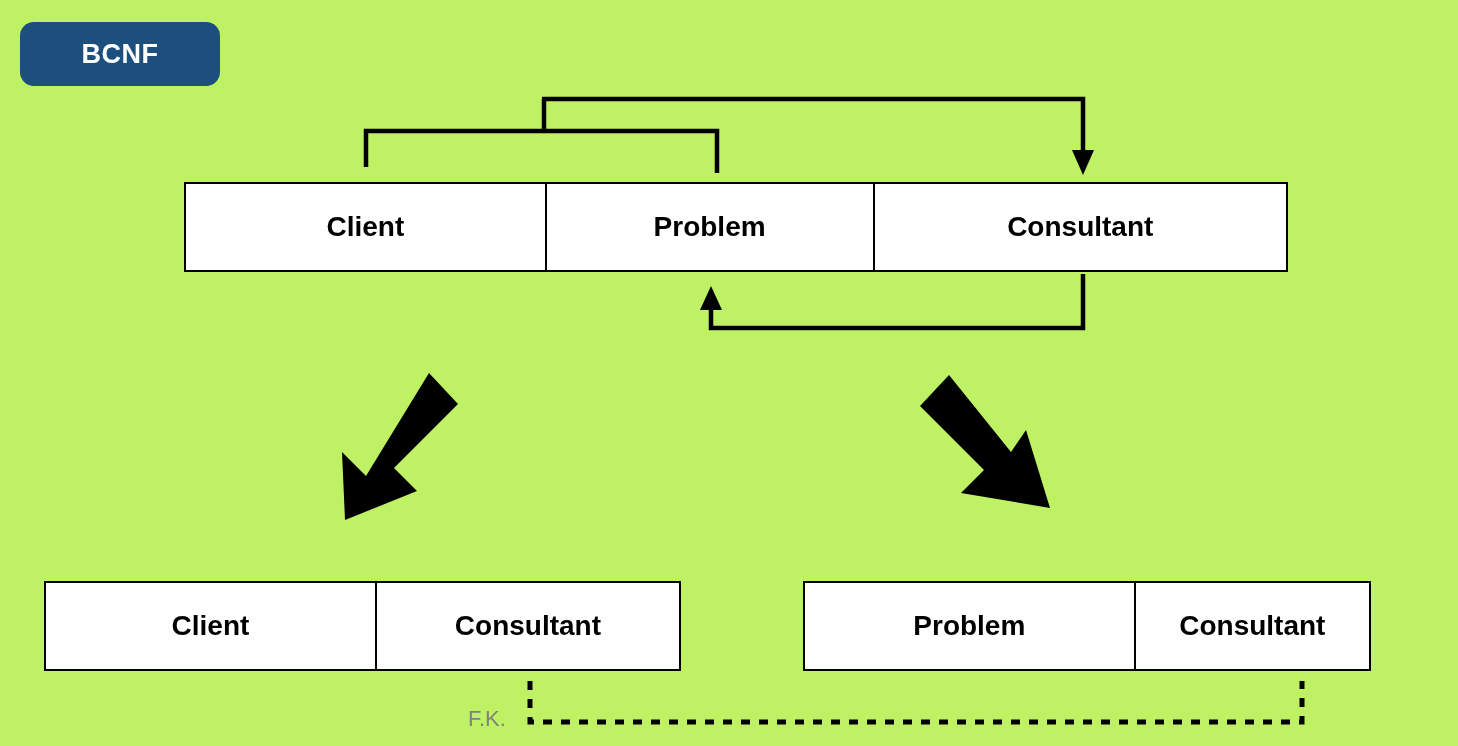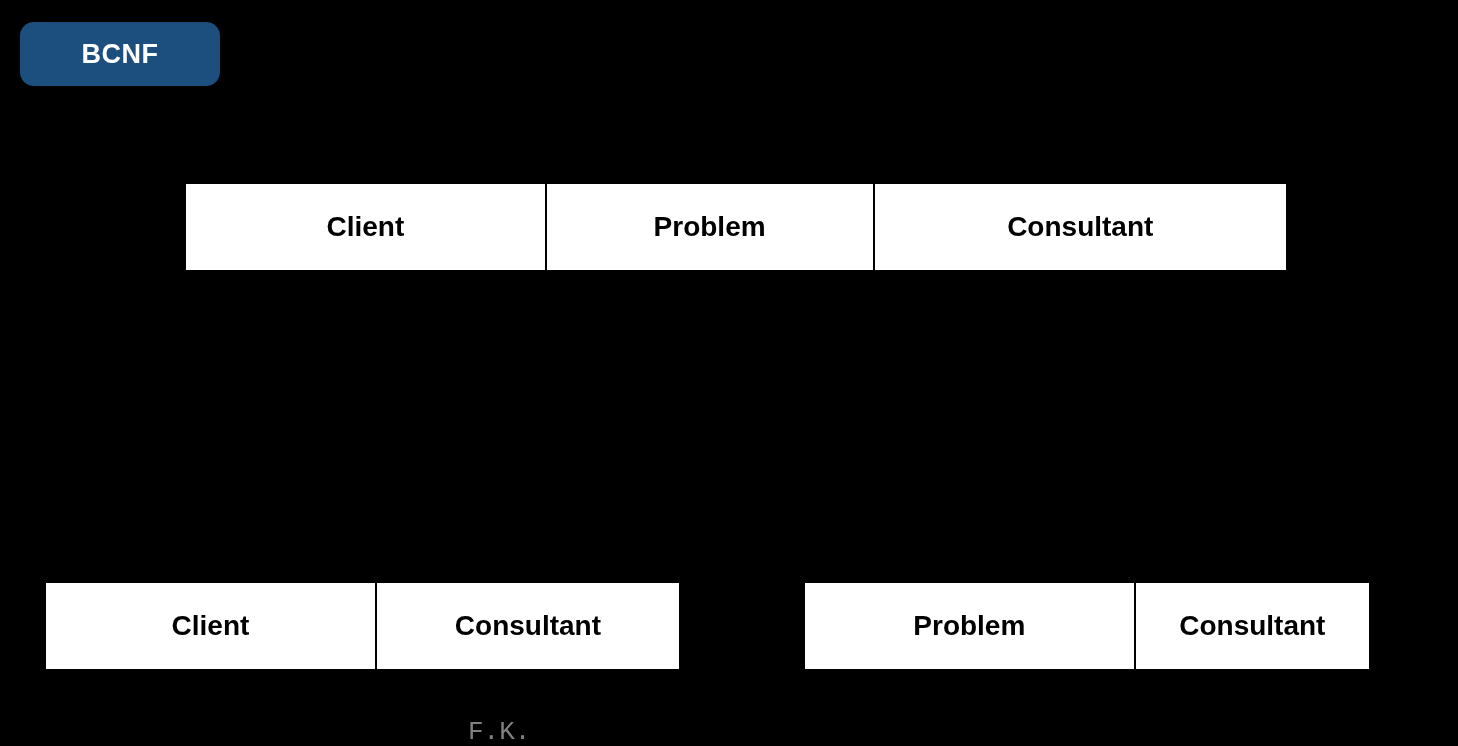--- a/index.html
+++ b/index.html
@@ -8,21 +8,21 @@
     padding: 0;
     background: #ffffff;
   }
   body {
     font-family: "Liberation Sans", "DejaVu Sans", sans-serif;
   }
   #canvas {
     position: relative;
     width: 1458px;
     height: 746px;
-    background: #000000;
+    background: #bef264;
     overflow: hidden;
   }
 
   
   .badge {
     position: absolute;
     left: 20px;
     top: 22px;
     width: 200px;
     height: 64px;
@@ -106,26 +106,25 @@
     width: 1458px;
     height: 746px;
     pointer-events: none;
   }
 
   
   .fk-label {
     position: absolute;
     left: 468px;
     top: 706px;
-    font-size: 26px;
+    font-size: 22px;
     font-weight: normal;
     color: #808080;
-    font-family: Liberation Mono, monospace;
+    font-family: Liberation Sans, sans-serif;
     white-space: nowrap;
-    margin-top: 11px;
   }
 </style>
 </head>
 <body>
 
 <div id="canvas">
 
   <div class="badge">
     <span class="badge-label">BCNF</span>
   </div>

